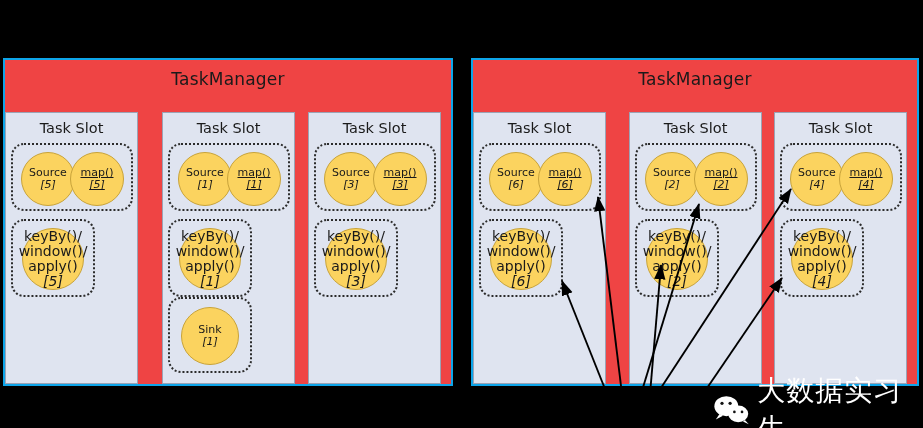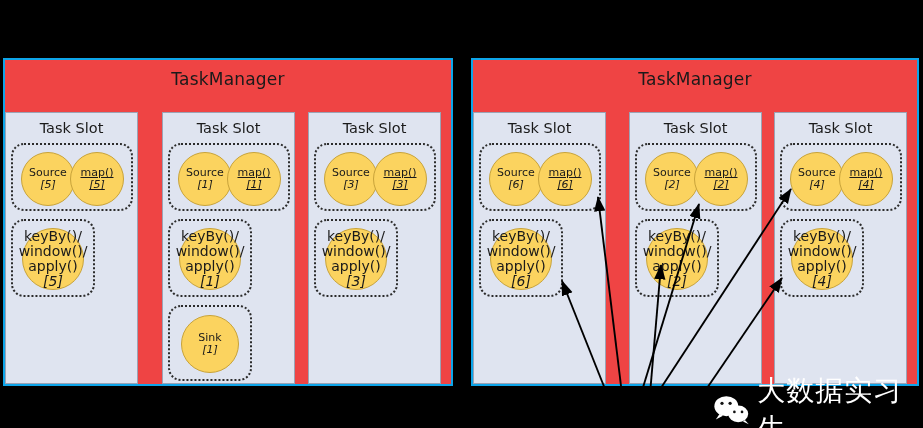--- a/index.html
+++ b/index.html
@@ -59,21 +59,21 @@
   }
 
   
   .group {
     position: absolute;
     border: 2px dotted #2B2B2B;
     border-radius: 13px;
   }
   .group.chain  { left: 5px;  top: 30px;  width: 122px; height: 68px; }
   .group.window { left: 5px;  top: 106px; width:  84px; height: 78px; }
-  .group.sink   { left: 5px;  top: 192px; width:  84px; height: 76px; }
+  .group.sink   { left: 5px;  top: 184px; width:  84px; height: 76px; }
 
   
   .op {
     position: absolute;
     border-radius: 50%;
     background: #FBD35F;
     border: 1px solid #C8A33A;
     display: flex;
     flex-direction: column;
     align-items: center;

